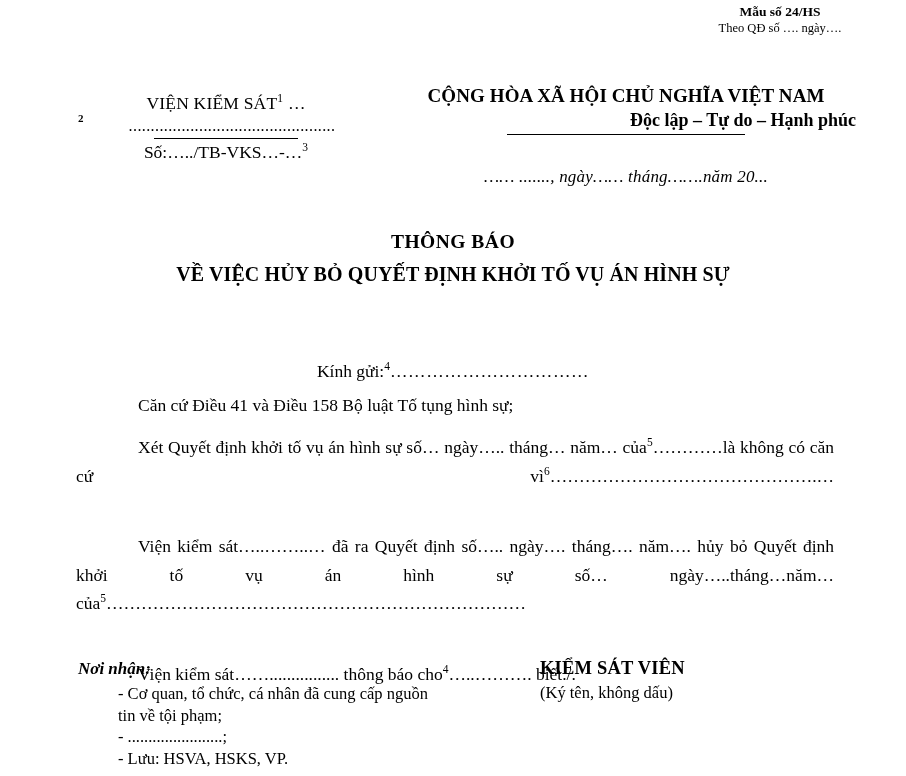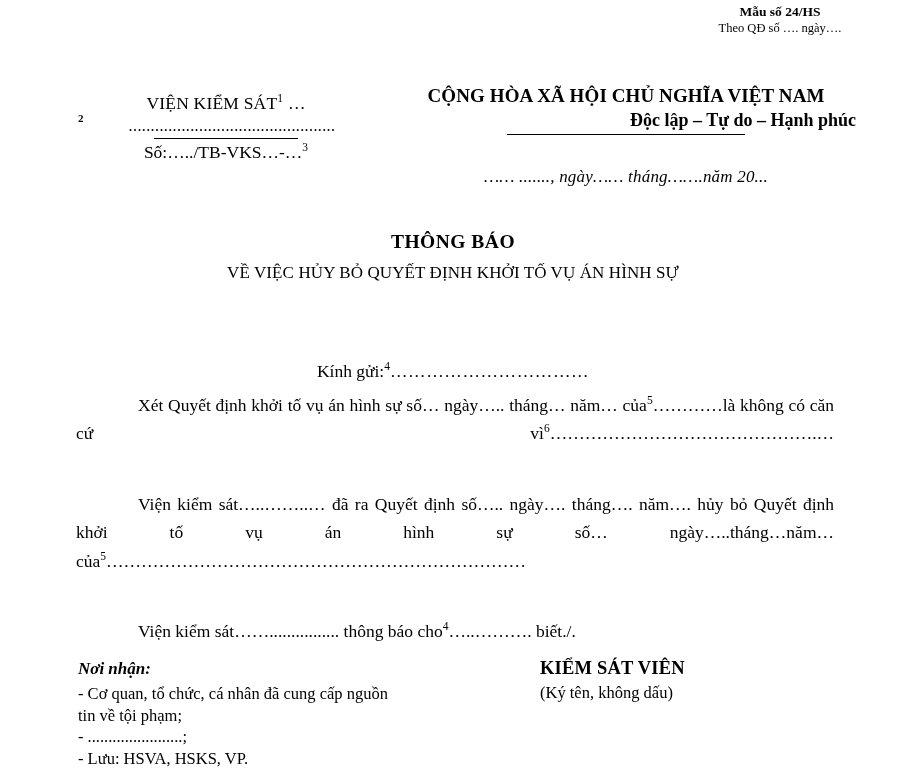--- a/index.html
+++ b/index.html
@@ -142,22 +142,22 @@
     text-align: center;
   }
   .doc-title .t1 {
     display: block;
     font-weight: bold;
     font-size: 19.5px;
     letter-spacing: 0.5px;
   }
   .doc-title .t2 {
     display: block;
-    font-weight: normal;
-    font-size: 17px;
+    font-weight: bold;
+    font-size: 20px;
     margin-top: 10px;
     letter-spacing: 0.1px;
   }
 
   
   .recipient {
     position: absolute;
     top: 333px;
     left: 0;
     width: 906px;
@@ -222,20 +222,21 @@
   }
   .foot-left .noi-nhan {
     display: block;
     font-weight: bold;
     font-style: italic;
     font-size: 17px;
     margin-bottom: 2px;
   }
   .foot-left .recv-item {
     display: block;
+    margin-left: 40px;
   }
   .foot-right {
     position: absolute;
     left: 540px;
     top: 0;
     width: 330px;
     text-align: left;
   }
   .foot-right .signer-title {
     display: block;
@@ -279,20 +280,21 @@
 
   <div class="doc-title">
     <span class="t1">THÔNG BÁO</span>
     <span class="t2">VỀ VIỆC HỦY BỎ QUYẾT ĐỊNH KHỞI TỐ VỤ ÁN HÌNH SỰ</span>
   </div>
 
   <div class="recipient"><span>Kính gửi:</span><sup>4</sup><span class="dots">……………………………</span></div>
 
   <div class="body-text">
 
+    <p class="nojust"><span>Căn cứ Điều 41 và Điều 158 Bộ luật Tố tụng hình sự;</span></p>
 
     <p><span>Xét Quyết định khởi tố vụ án hình sự số… ngày….. tháng… năm… của</span><sup>5</sup><span>…………là không có căn cứ vì</span><sup>6</sup><span>……………………………………….…</span></p>
 
     <p><span>Viện kiểm sát…..……..… đã ra Quyết định số….. ngày…. tháng…. năm…. hủy bỏ Quyết định khởi tố vụ án hình sự số… ngày…..tháng…năm… của</span><sup>5</sup><span>………………………………………………………………</span></p>
 
     <p class="nojust last"><span>Viện kiểm sát……................ thông báo cho</span><sup>4</sup><span>…..………. biết./.</span></p>
 
   </div>
 
   <div class="footer">

